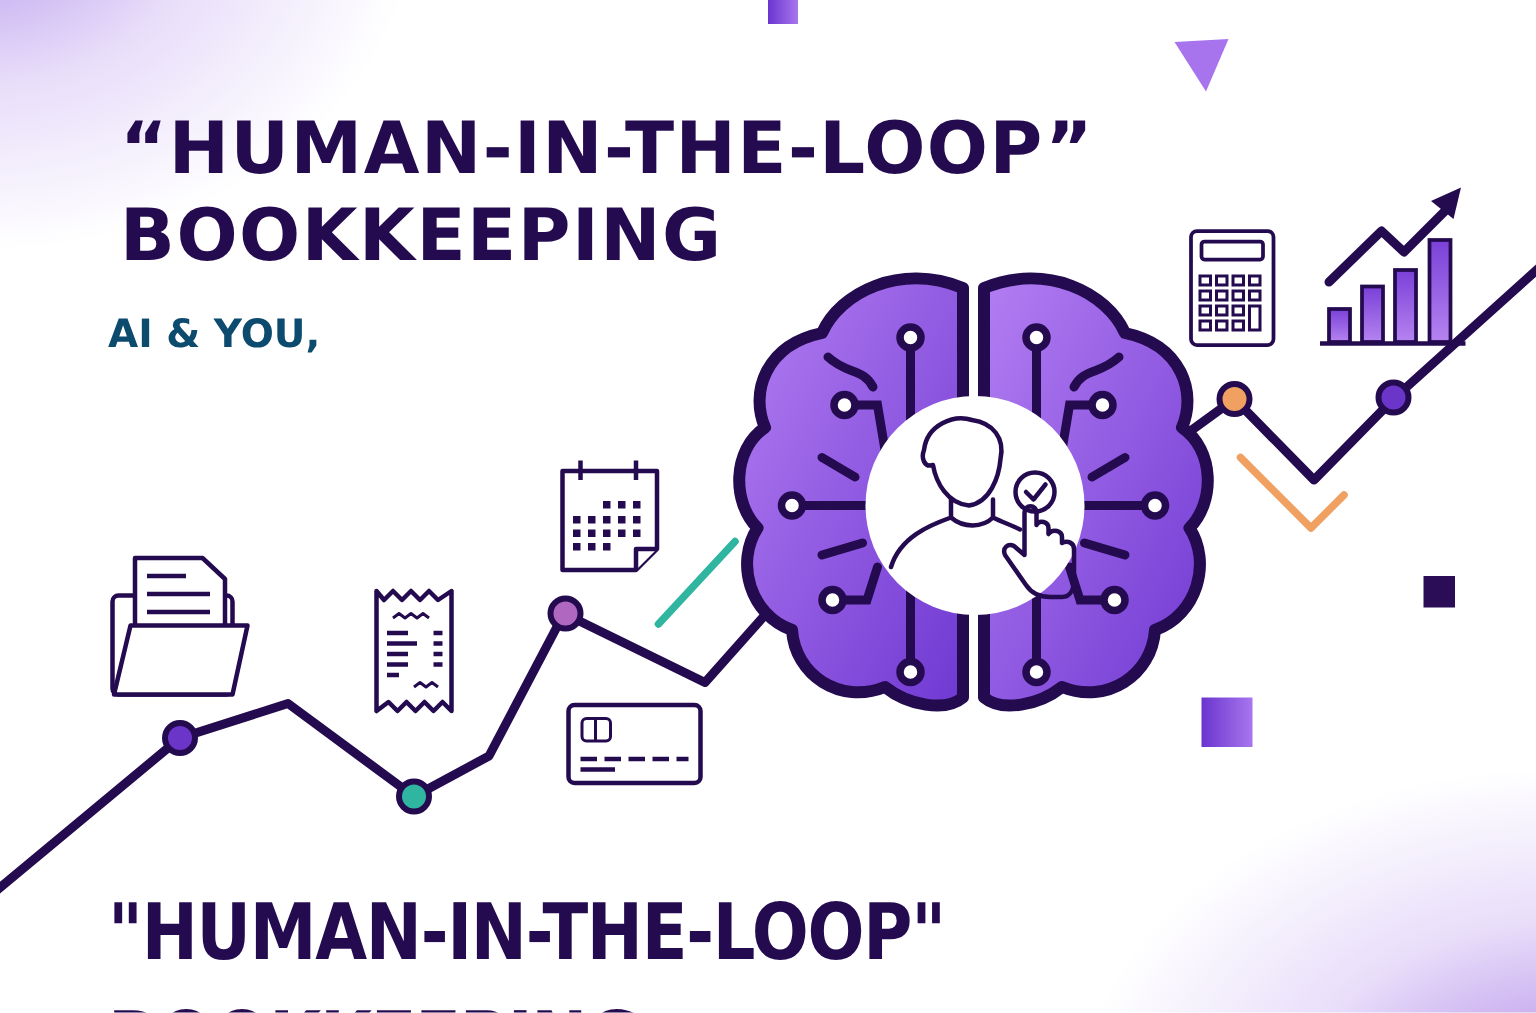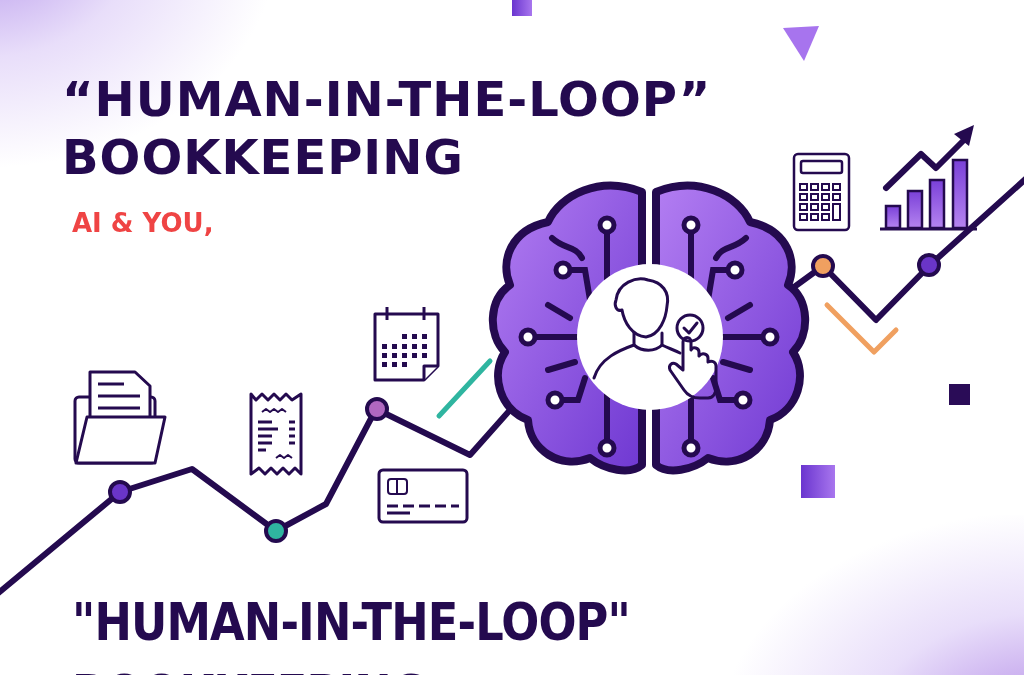--- a/index.html
+++ b/index.html
@@ -13,28 +13,28 @@
     position:absolute; left:-140px; top:-150px; width:420px; height:320px;
     background: radial-gradient(ellipse at 30% 30%, rgba(160,120,230,0.75) 0%, rgba(190,160,240,0.35) 35%, rgba(255,255,255,0) 70%);
     pointer-events:none;
   }
   .bg-glow-br {
     position:absolute; right:-160px; bottom:-140px; width:460px; height:300px;
     background: radial-gradient(ellipse at 70% 75%, rgba(160,110,225,0.85) 0%, rgba(190,160,240,0.35) 40%, rgba(255,255,255,0) 72%);
     pointer-events:none;
   }
   .headline {
-    position:absolute; left:62px; top:70px; margin:0;
+    position:absolute; left:80px; top:70px; margin:0;
     font-weight:bold; font-size:48px; line-height:58px; letter-spacing:1px;
     color:#240a4f;
   }
   .subhead {
     position:absolute; left:72px; top:206px; margin:0;
     font-weight:bold; font-size:26px; line-height:34px;
-    color:#ef4444;
+    color:#0c4a6e;
   }
   .bottom-headline {
     position:absolute; left:72px; top:586px; margin:0;
     font-family:"DejaVu Sans", sans-serif; font-weight:bold;
     font-size:52px; line-height:72px; letter-spacing:-1px;
     transform: scaleX(0.86); transform-origin:left top;
     color:#240a4f; white-space:nowrap;
   }
   svg.art { position:absolute; left:0; top:0; }
 </style>

